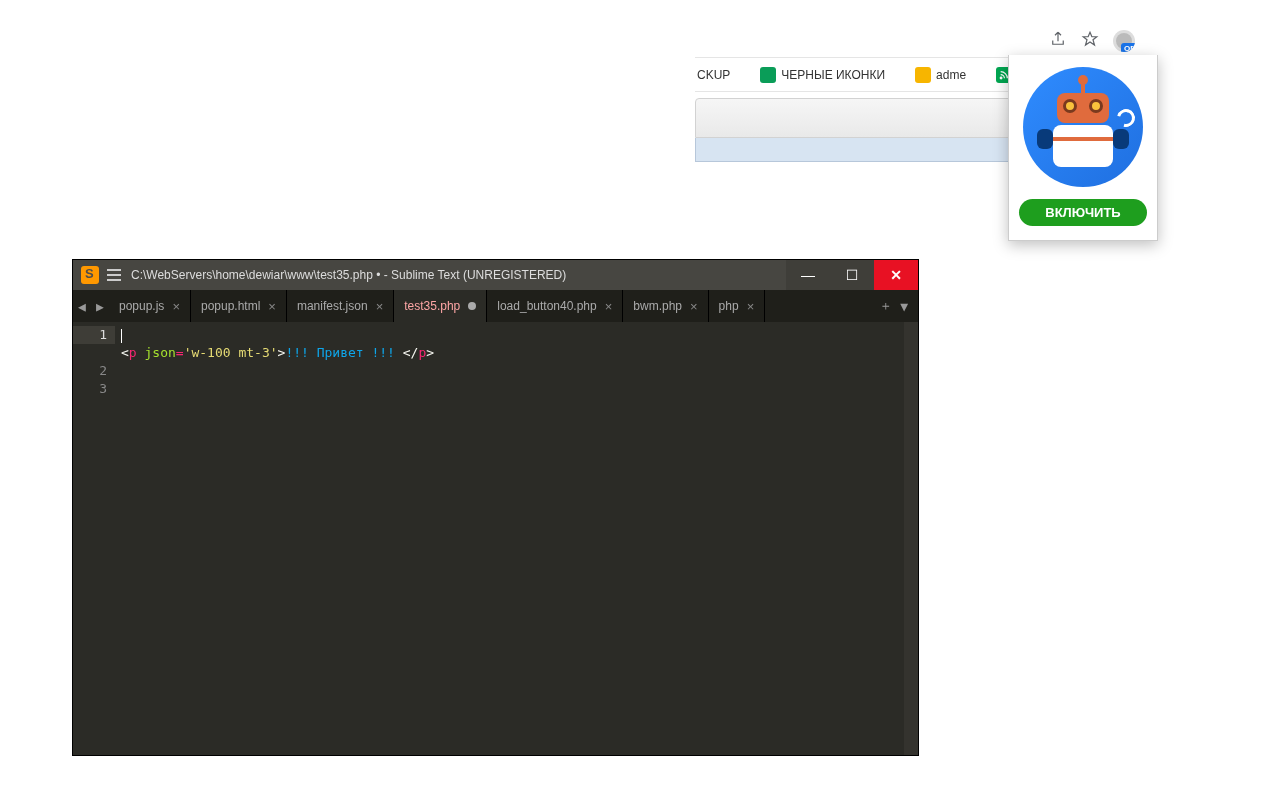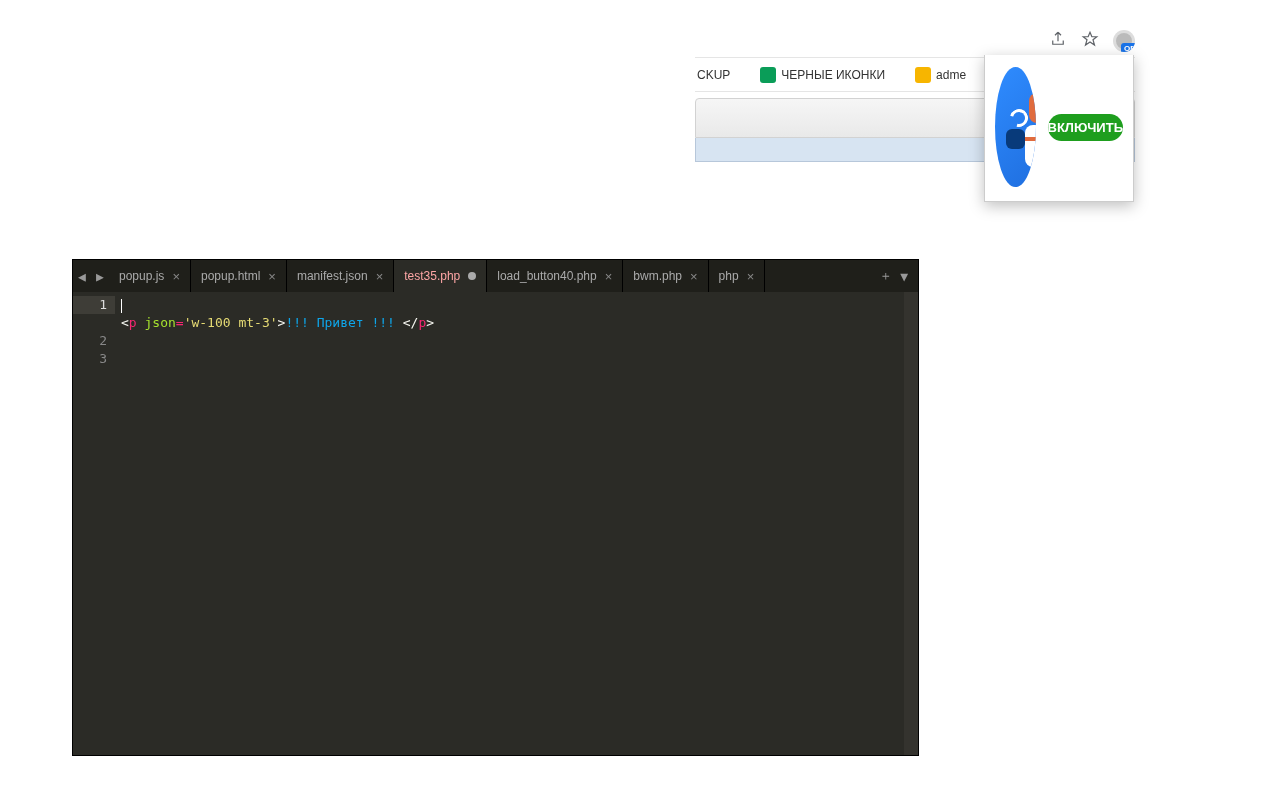--- a/index.html
+++ b/index.html
@@ -22,21 +22,21 @@
   .ico-teal{background:#00a651;}
 
   .page-bar{position:relative;height:40px;margin-top:6px;background:linear-gradient(#f6f6f6,#e9e9e9);border:1px solid #d2d2d2;border-radius:4px 4px 0 0;display:flex;align-items:center;justify-content:flex-end;padding-right:8px;gap:8px;}
   .speech{background:#fff;color:#bbb;border:1px solid #ccc;border-radius:6px;font-size:10px;padding:1px 6px;}
   .warn-pill{background:#3d3d3d;color:#fff;border-radius:14px;padding:3px 10px 3px 8px;display:flex;align-items:center;gap:5px;font-size:13px;font-weight:bold;}
   .warn-tri{width:0;height:0;border-left:6px solid transparent;border-right:6px solid transparent;border-bottom:10px solid #f2b200;position:relative;}
   .warn-tri::after{content:"!";position:absolute;left:-2px;top:0;font-size:8px;color:#3d3d3d;}
   .page-sub{height:24px;background:#d7e4f2;border:1px solid #b7c7da;border-top:none;}
 
   
-  .ext-popup{position:absolute;top:55px;left:984px;width:150px;background:#fff;border:1px solid #ccc;border-top:none;box-shadow:0 4px 14px rgba(0,0,0,.25);padding:12px 10px 14px;display:flex;flex-direction:row;align-items:center;gap:12px;}
+  .ext-popup{position:absolute;top:55px;left:1008px;width:150px;background:#fff;border:1px solid #ccc;border-top:none;box-shadow:0 4px 14px rgba(0,0,0,.25);padding:12px 10px 14px;display:flex;flex-direction:column;align-items:center;gap:12px;}
   .robot-wrap{width:120px;height:120px;border-radius:50%;background:linear-gradient(135deg,#2f8cff 0%,#1f6fe0 100%);position:relative;overflow:hidden;}
   .robot-body{position:absolute;left:30px;top:58px;width:60px;height:42px;background:#fff;border-radius:8px;}
   .robot-bodystripe{position:absolute;left:30px;top:70px;width:60px;height:4px;background:#e06b3d;}
   .robot-head{position:absolute;left:34px;top:26px;width:52px;height:30px;background:#e06b3d;border-radius:8px;}
   .robot-eye{position:absolute;top:6px;width:14px;height:14px;border-radius:50%;background:#f9c23c;border:3px solid #7a3a1e;}
   .robot-eye.l{left:6px;} .robot-eye.r{right:6px;}
   .robot-ant{position:absolute;left:58px;top:16px;width:4px;height:10px;background:#e06b3d;}
   .robot-ant::before{content:"";position:absolute;left:-3px;top:-8px;width:10px;height:10px;background:#e06b3d;border-radius:50%;}
   .robot-arm{position:absolute;top:62px;width:16px;height:20px;background:#083a7a;border-radius:6px;}
   .robot-arm.l{left:14px;} .robot-arm.r{right:14px;}
@@ -144,20 +144,34 @@
     <div class="robot-arm l"></div>
       <div class="robot-arm r"></div>
     <div class="robot-body"></div>
       <div class="robot-bodystripe"></div>
     <div class="robot-wrench"></div>
   </div>
   <button class="enable-btn">ВКЛЮЧИТЬ</button>
 </div>
 
 <div class="sublime">
+  <div class="st-titlebar">
+    <div class="st-logo"></div>
+    <div class="st-burger">
+        <span></span>
+        <span></span>
+        <span></span>
+      </div>
+    <div class="st-title">C:\WebServers\home\dewiar\www\test35.php • - Sublime Text (UNREGISTERED)</div>
+    <div class="st-winbtns">
+      <div class="st-wb min">—</div>
+      <div class="st-wb max">☐</div>
+      <div class="st-wb close">✕</div>
+    </div>
+  </div>
 
   <div class="st-tabrow">
     <div class="st-navarrow">◀</div>
     <div class="st-navarrow">▶</div>
     <div class="st-tab">
         <span>popup.js</span>
         <span class="tclose">×</span>
       </div>
       <div class="st-tab">
         <span>popup.html</span>

